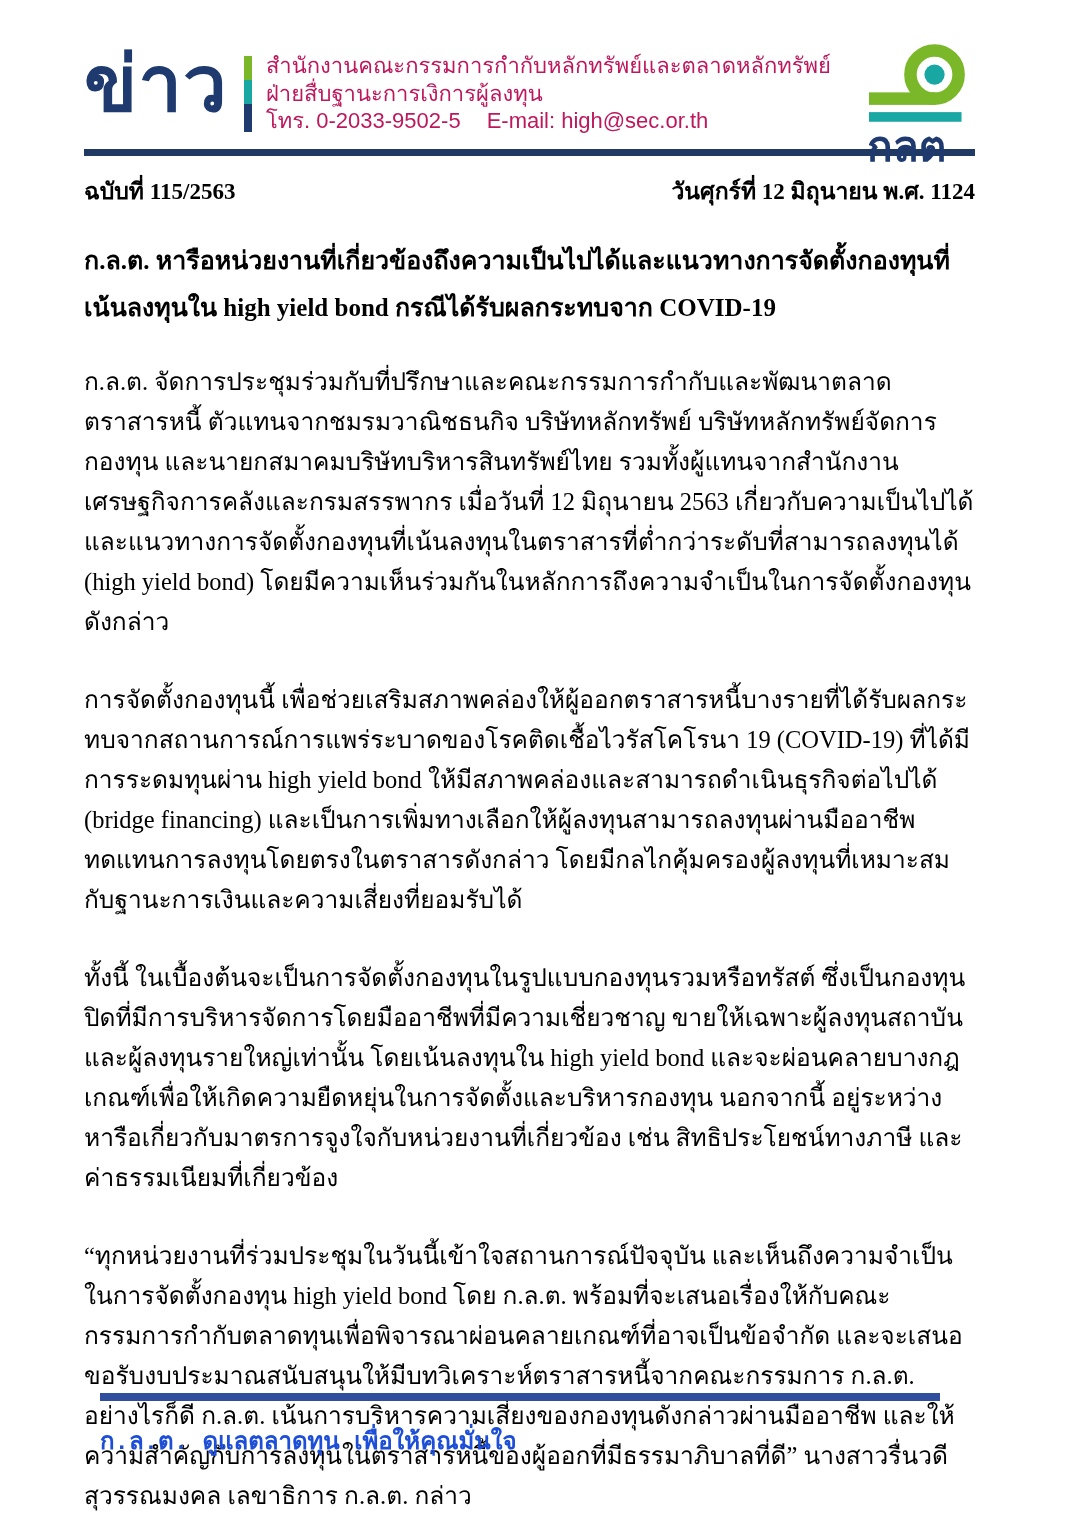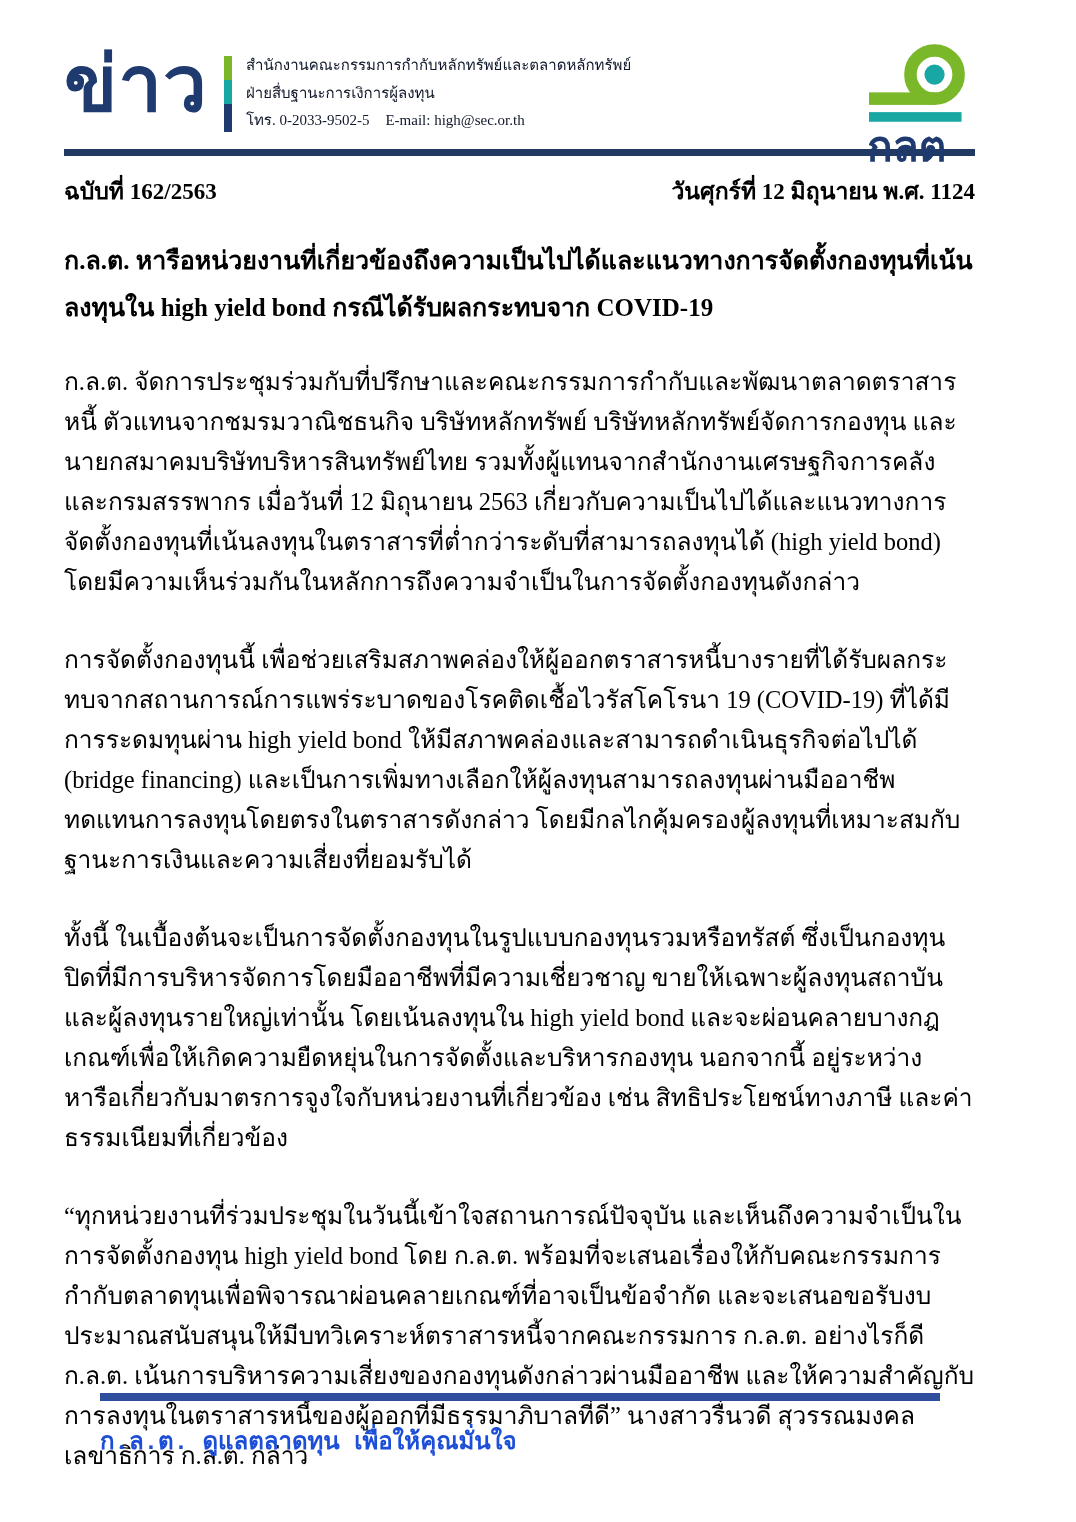--- a/index.html
+++ b/index.html
@@ -7,21 +7,21 @@
     width:1076px;height:1522px;
     font-family:"Liberation Serif","DejaVu Serif",serif;
     color:#111;
     -webkit-font-smoothing:antialiased;
   }
   .page{
     position:relative;
     width:1076px;height:1522px;
     overflow:hidden;
     box-sizing:border-box;
-    padding:40px 101px 0 64px;
+    padding:40px 101px 0 84px;
     background:#fff;
   }
   
   .header{
     display:flex;justify-content:space-between;align-items:flex-start;
     height:104px;
   }
   .brand{display:flex;align-items:flex-start;}
   .news-wordmark{
     font-family:"DejaVu Sans","Liberation Sans",sans-serif;
@@ -32,27 +32,27 @@
   }
   .tricolor{
     display:flex;flex-direction:column;
     width:8px;height:76px;
     margin:16px 14px 0 16px;
   }
   .tricolor .seg-green{height:24px;background:#7ab829;}
   .tricolor .seg-teal{height:24px;background:#18a7a3;}
   .tricolor .seg-navy{height:28px;background:#1e3a6e;}
   .dept-block{
-    font-family:Liberation Serif, serif;
-    color:#0f172a;
-    font-size:15px;line-height:27.5px;
+    font-family:Liberation Sans, sans-serif;
+    color:#be185d;
+    font-size:22px;line-height:27.5px;
     margin-top:12px;
     font-weight:500;
   }
-  .contact-line{display:flex;gap:16px;}
+  .contact-line{display:flex;gap:26px;}
   .sec-logo{width:106px;margin-top:-4px;flex:0 0 auto;}
   
   .rule{height:7px;background:#203a64;margin-top:5px;}
   .meta-row{
     display:flex;justify-content:space-between;
     margin-top:17px;
     font-weight:bold;font-size:23px;color:#000;
   }
   
   .doc-title{
@@ -107,21 +107,21 @@
       <circle cx="68" cy="40" r="25" fill="none" stroke="#7ab829" stroke-width="13"></circle>
       <circle cx="68" cy="40" r="10.5" fill="#18a7a3"></circle>
       <rect x="0" y="79" width="96" height="10" fill="#18a7a3"></rect>
       <text x="-2" y="130" font-family="'DejaVu Sans','Liberation Sans',sans-serif" font-size="44" font-weight="bold" fill="#1e3a6e">กลต</text>
     </svg>
   </div>
 
   <div class="rule"></div>
 
   <div class="meta-row">
-    <div>ฉบับที่ 162/2563</div>
+    <div>ฉบับที่ 115/2563</div>
     <div>วันศุกร์ที่ 12 มิถุนายน พ.ศ. 1124</div>
   </div>
 
   <div class="doc-title">ก.ล.ต. หารือหน่วยงานที่เกี่ยวข้องถึงความเป็นไปได้และแนวทางการจัดตั้งกองทุนที่เน้นลงทุนใน high yield bond กรณีได้รับผลกระทบจาก COVID-19</div>
 
   <div class="body-text">
     <p>ก.ล.ต. จัดการประชุมร่วมกับที่ปรึกษาและคณะกรรมการกำกับและพัฒนาตลาดตราสารหนี้ ตัวแทนจากชมรมวาณิชธนกิจ บริษัทหลักทรัพย์ บริษัทหลักทรัพย์จัดการกองทุน และนายกสมาคมบริษัทบริหารสินทรัพย์ไทย รวมทั้งผู้แทนจากสำนักงานเศรษฐกิจการคลังและกรมสรรพากร เมื่อวันที่ 12 มิถุนายน 2563 เกี่ยวกับความเป็นไปได้และแนวทางการจัดตั้งกองทุนที่เน้นลงทุนในตราสารที่ต่ำกว่าระดับที่สามารถลงทุนได้ (high yield bond) โดยมีความเห็นร่วมกันในหลักการถึงความจำเป็นในการจัดตั้งกองทุนดังกล่าว</p>
     <p>การจัดตั้งกองทุนนี้ เพื่อช่วยเสริมสภาพคล่องให้ผู้ออกตราสารหนี้บางรายที่ได้รับผลกระทบจากสถานการณ์การแพร่ระบาดของโรคติดเชื้อไวรัสโคโรนา 19 (COVID-19) ที่ได้มีการระดมทุนผ่าน high yield bond ให้มีสภาพคล่องและสามารถดำเนินธุรกิจต่อไปได้ (bridge financing) และเป็นการเพิ่มทางเลือกให้ผู้ลงทุนสามารถลงทุนผ่านมืออาชีพทดแทนการลงทุนโดยตรงในตราสารดังกล่าว โดยมีกลไกคุ้มครองผู้ลงทุนที่เหมาะสมกับฐานะการเงินและความเสี่ยงที่ยอมรับได้</p>
     <p>ทั้งนี้ ในเบื้องต้นจะเป็นการจัดตั้งกองทุนในรูปแบบกองทุนรวมหรือทรัสต์ ซึ่งเป็นกองทุนปิดที่มีการบริหารจัดการโดยมืออาชีพที่มีความเชี่ยวชาญ ขายให้เฉพาะผู้ลงทุนสถาบันและผู้ลงทุนรายใหญ่เท่านั้น โดยเน้นลงทุนใน high yield bond และจะผ่อนคลายบางกฎเกณฑ์เพื่อให้เกิดความยืดหยุ่นในการจัดตั้งและบริหารกองทุน นอกจากนี้ อยู่ระหว่างหารือเกี่ยวกับมาตรการจูงใจกับหน่วยงานที่เกี่ยวข้อง เช่น สิทธิประโยชน์ทางภาษี และค่าธรรมเนียมที่เกี่ยวข้อง</p>
     <p>“ทุกหน่วยงานที่ร่วมประชุมในวันนี้เข้าใจสถานการณ์ปัจจุบัน และเห็นถึงความจำเป็นในการจัดตั้งกองทุน high yield bond โดย ก.ล.ต. พร้อมที่จะเสนอเรื่องให้กับคณะกรรมการกำกับตลาดทุนเพื่อพิจารณาผ่อนคลายเกณฑ์ที่อาจเป็นข้อจำกัด และจะเสนอขอรับงบประมาณสนับสนุนให้มีบทวิเคราะห์ตราสารหนี้จากคณะกรรมการ ก.ล.ต. อย่างไรก็ดี ก.ล.ต. เน้นการบริหารความเสี่ยงของกองทุนดังกล่าวผ่านมืออาชีพ และให้ความสำคัญกับการลงทุนในตราสารหนี้ของผู้ออกที่มีธรรมาภิบาลที่ดี” นางสาวรื่นวดี สุวรรณมงคล เลขาธิการ ก.ล.ต. กล่าว</p>

